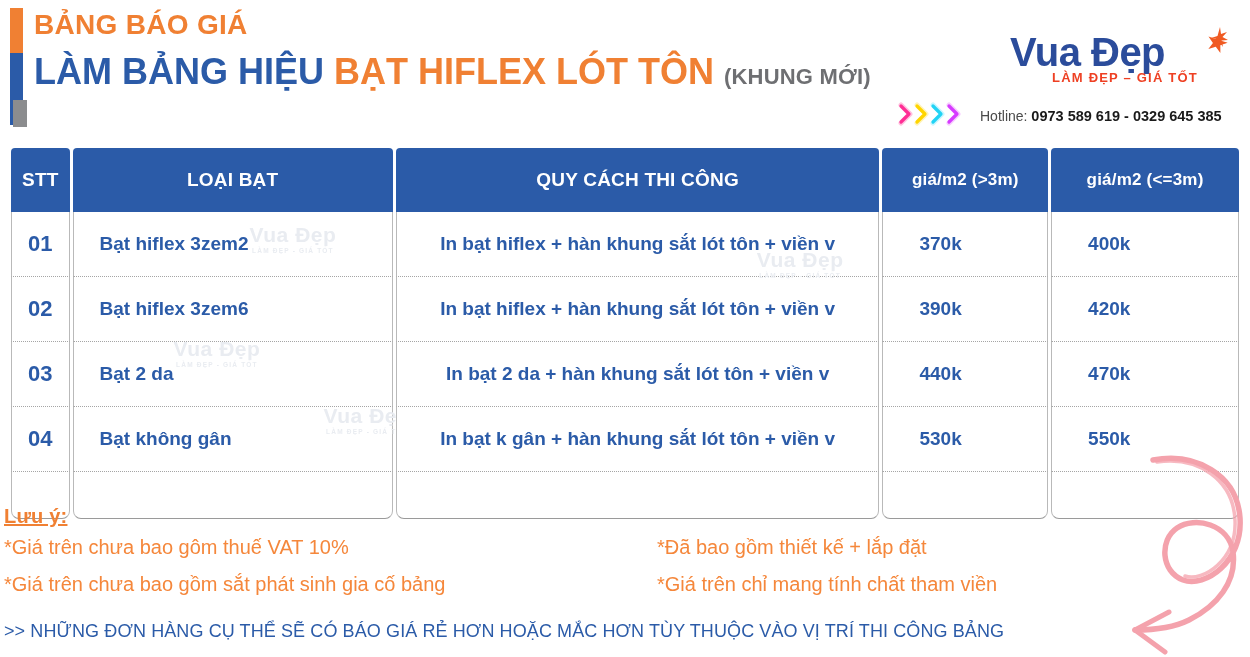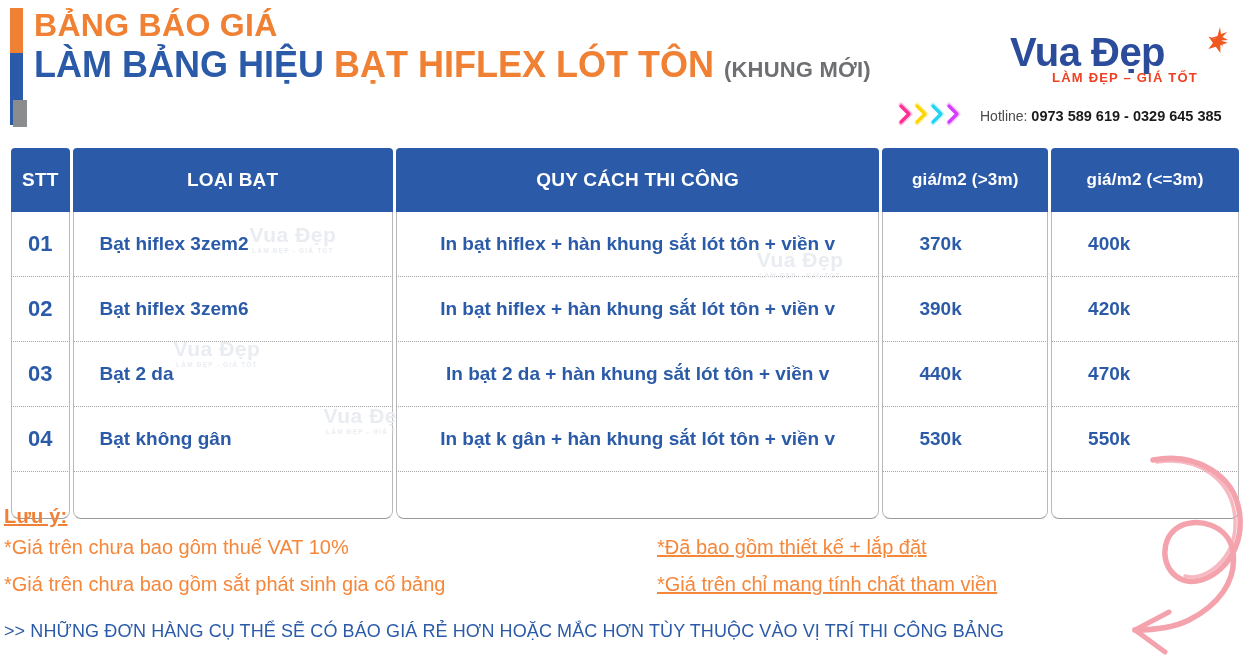--- a/index.html
+++ b/index.html
@@ -14,25 +14,25 @@
   
   .header{position:relative;height:140px;}
 
   .accent-bars{position:absolute;left:10px;top:8px;width:20px;height:125px;}
   .bar-orange{position:absolute;left:0;top:0;width:13px;height:45px;background:#F08033;}
   .bar-blue{position:absolute;left:0;top:45px;width:13px;height:72px;background:#2B5BA8;}
   .bar-gray{position:absolute;left:3px;top:92px;width:14px;height:27px;background:#8B8C8E;}
 
   .titles{position:absolute;left:34px;top:4px;}
   .title-1{
-    font-size:32px;font-weight:bold;color:#F08033;
+    font-size:28px;font-weight:bold;color:#F08033;
     letter-spacing:.3px;line-height:42px;white-space:nowrap;
   }
   .title-2{
-    font-size:36px;font-weight:bold;line-height:41px;
+    font-size:36px;font-weight:bold;line-height:55px;
     white-space:nowrap;margin-top:-2px;
   }
   .t-blue{color:#2B5BA8;}
   .t-orange{color:#F08033;}
   .t-khung{color:#6E6F72;font-size:22px;font-weight:bold;letter-spacing:.2px;}
   .subtitle{
     font-size:19px;color:#8B8C8E;letter-spacing:.2px;
     margin-top:4px;white-space:nowrap;
   }
 
@@ -97,21 +97,21 @@
   .wm .wm-sub{font-size:6.5px;letter-spacing:1.2px;text-align:center;margin-top:3px;}
 
   
   .notes{position:absolute;left:4px;top:505px;width:1242px;}
   .note-row{position:relative;height:31px;}
   .luuy{
     color:#F08033;font-size:20px;font-weight:bold;
     text-decoration:underline;letter-spacing:.2px;
   }
   .note-l{position:absolute;left:0;color:#F5873B;font-size:20px;white-space:nowrap;}
-  .note-r{position:absolute;left:653px;color:#F5873B;font-size:20px;white-space:nowrap;text-decoration:underline;}
+  .note-r{position:absolute;left:653px;color:#F5873B;font-size:20px;white-space:nowrap;}
   .footer-line{
     position:absolute;left:4px;top:621px;
     color:#2B5BA8;font-size:18px;font-weight:500;
     letter-spacing:.1px;white-space:nowrap;
   }
 
   
   .pink-arrow{position:absolute;left:1125px;top:440px;width:125px;height:217px;pointer-events:none;}
 </style>
 </head>

